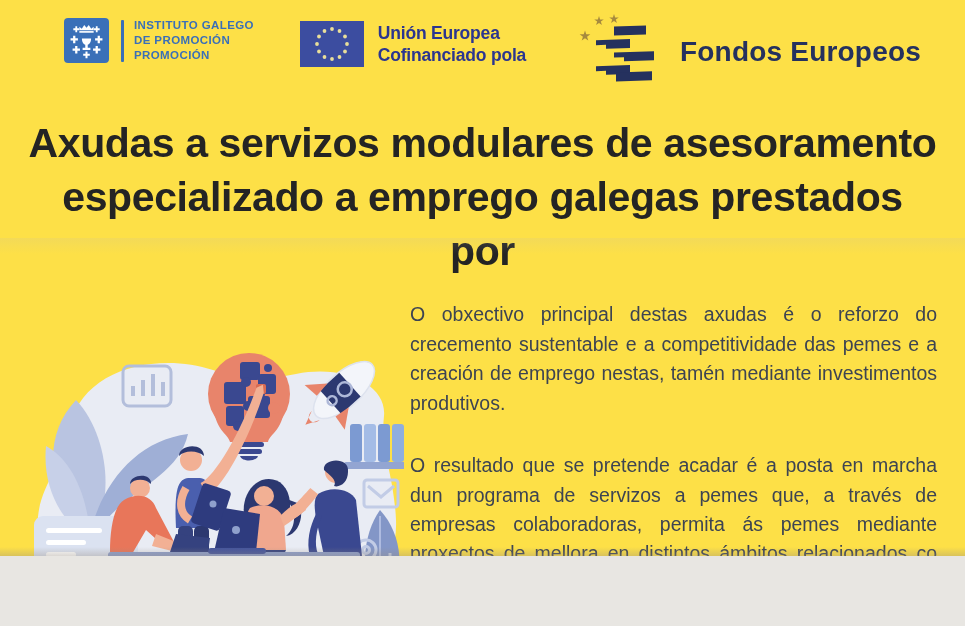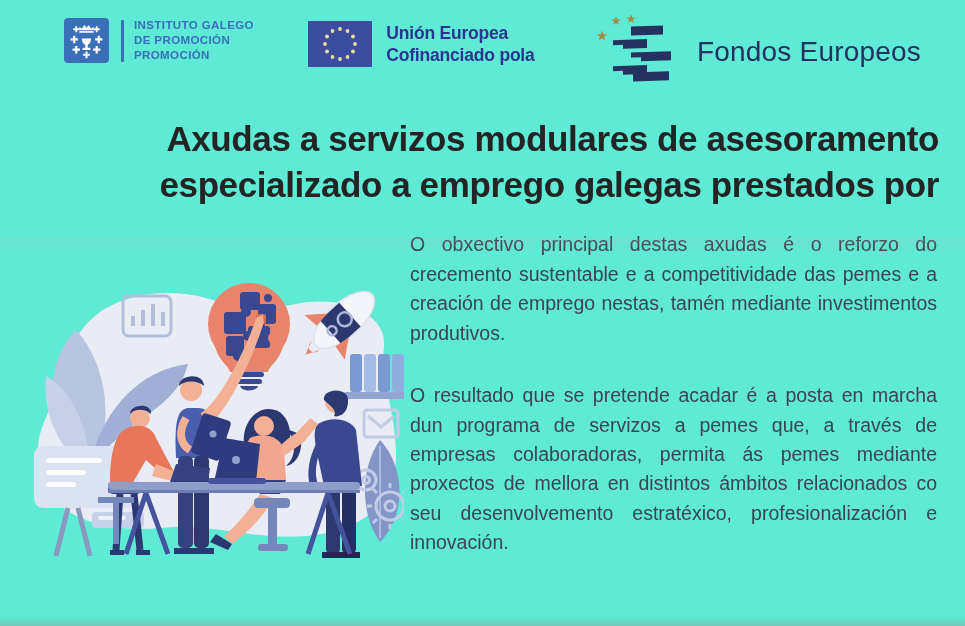--- a/index.html
+++ b/index.html
@@ -2,23 +2,23 @@
 <html><head>
 <meta charset="utf-8">
 <style>
   * { margin: 0; padding: 0; box-sizing: border-box; }
   html, body { background: #e8e6e2; }
   body { font-family: "Liberation Sans", sans-serif; }
 
   .page {
     position: relative;
     width: 965px;
-    height: 626px;
+    height: 556px;
     margin: 0 auto;
-    background: #5eead4;
+    background: #fde047;
     overflow: hidden;
   }
   
   .page::before {
     content: "";
     position: absolute; left: 0; right: 0; top: 238px; height: 16px;
     background: linear-gradient(to bottom, rgba(190,185,178,0.16), rgba(190,185,178,0));
     pointer-events: none;
   }
   .page::after {
@@ -46,30 +46,30 @@
   .logo-eu { display: flex; align-items: center; margin-top: 3px; }
   .eu-flag { width: 64px; height: 46px; flex: none; display: block; }
   .eu-text {
     margin-left: 14px; color: #2b3590; font-size: 17.5px; font-weight: bold;
     line-height: 1.26; letter-spacing: -0.2px;
   }
 
   .logo-fondos { display: flex; align-items: center; margin-top: -6px; }
   .fondos-mark { width: 98px; height: 80px; flex: none; display: block; }
   .fondos-text {
-    margin-left: 10px; color: #25315e; font-size: 28px; font-weight: normal;
+    margin-left: 10px; color: #25315e; font-size: 28px; font-weight: bold;
     letter-spacing: 0.2px;
   }
 
   
   .title {
     margin: 24px 26px 0;
-    text-align: right;
+    text-align: center;
     color: #242424;
-    font-size: 35px;
+    font-size: 41px;
     font-weight: bold;
     line-height: 1.32;
     letter-spacing: -0.4px;
   }
 
   
   .main {
     display: flex;
     align-items: flex-end;
     margin-top: 22px;

